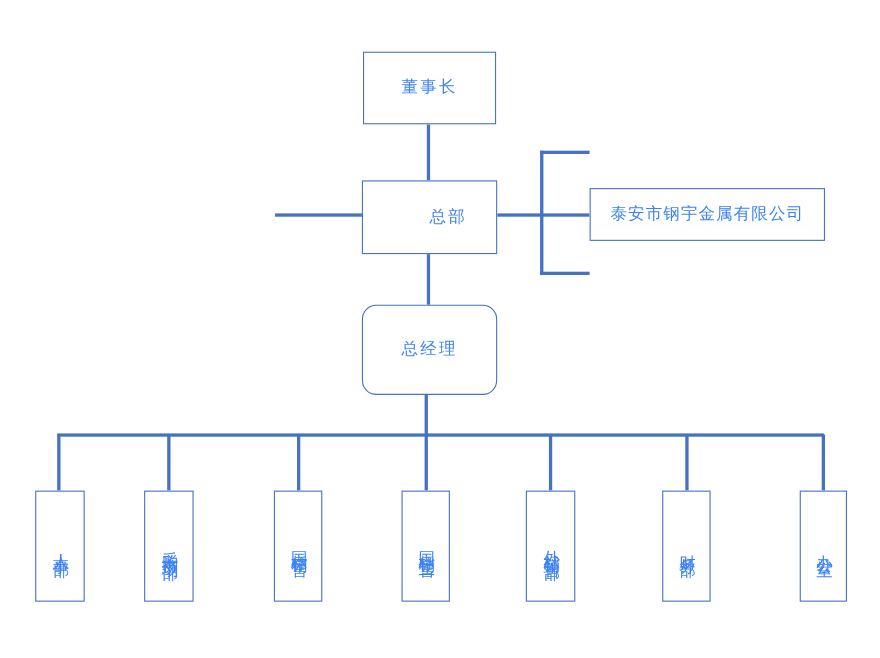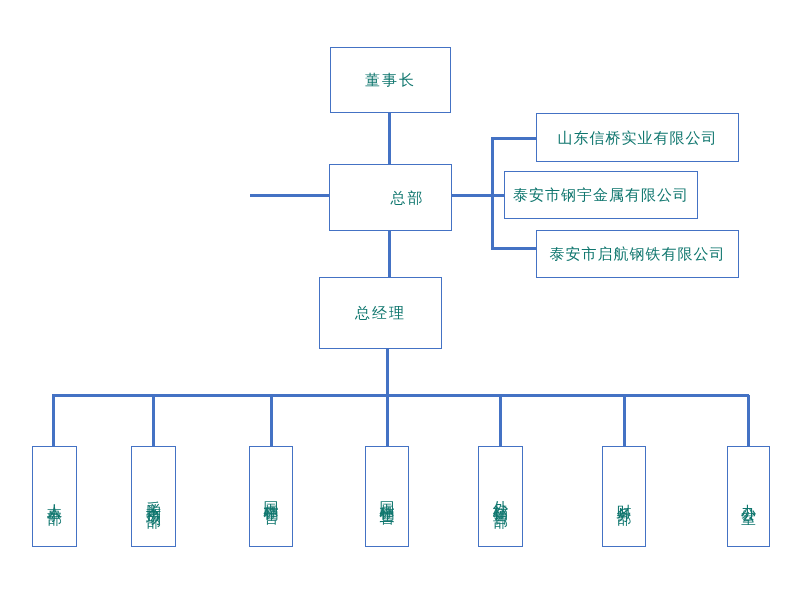--- a/index.html
+++ b/index.html
@@ -7,21 +7,21 @@
     padding: 0;
     background: #ffffff;
   }
   .canvas {
     position: relative;
     width: 800px;
     height: 598px;
     background: #ffffff;
     overflow: hidden;
     font-family: "Liberation Serif", "DejaVu Serif", serif;
-    color: #0f766e;
+    color: #3b82f6;
   }
   
   .line {
     position: absolute;
     background: var(--line-color, #4472C4);
   }
   .line.h { height: 3px; }
   .line.v { width: 3px; }
   
   .node {
@@ -73,35 +73,29 @@
 
   <div class="node" style="left:330px; top:47px; width:121px; height:66px;">
     <span class="lbl">董事长</span>
   </div>
 
 
   <div class="node" style="left:329px; top:164px; width:123px; height:67px;padding-left:34px;">
     <span class="lbl">总部</span>
   </div>
 
-  <div class="node" style="left:319px; top:277px; width:123px; height:72px;">
+  <div class="node" style="left:329px; top:277px; width:123px; height:82px;border-radius:13px;">
     <span class="lbl">总经理</span>
   </div>
 
-  <div class="node company" style="left:536px; top:113px; width:203px; height:49px;">
-    <span class="lbl">山东信桥实业有限公司</span>
-  </div>
 
-  <div class="node company" style="left:504px; top:171px; width:194px; height:48px;">
+  <div class="node company" style="left:536px; top:171px; width:214px; height:48px;">
     <span class="lbl">泰安市钢宇金属有限公司</span>
   </div>
 
-  <div class="node company" style="left:536px; top:230px; width:203px; height:48px;">
-    <span class="lbl">泰安市启航钢铁有限公司</span>
-  </div>
 
   <div class="node vert" style="left:32px; top:446px; width:45px; height:101px;">
     <span class="lbl">人事部</span>
   </div>
 
   <div class="node vert" style="left:131px; top:446px; width:45px; height:101px;">
     <span class="lbl">采购市场部</span>
   </div>
 
   <div class="node vert" style="left:249px; top:446px; width:44px; height:101px;">

